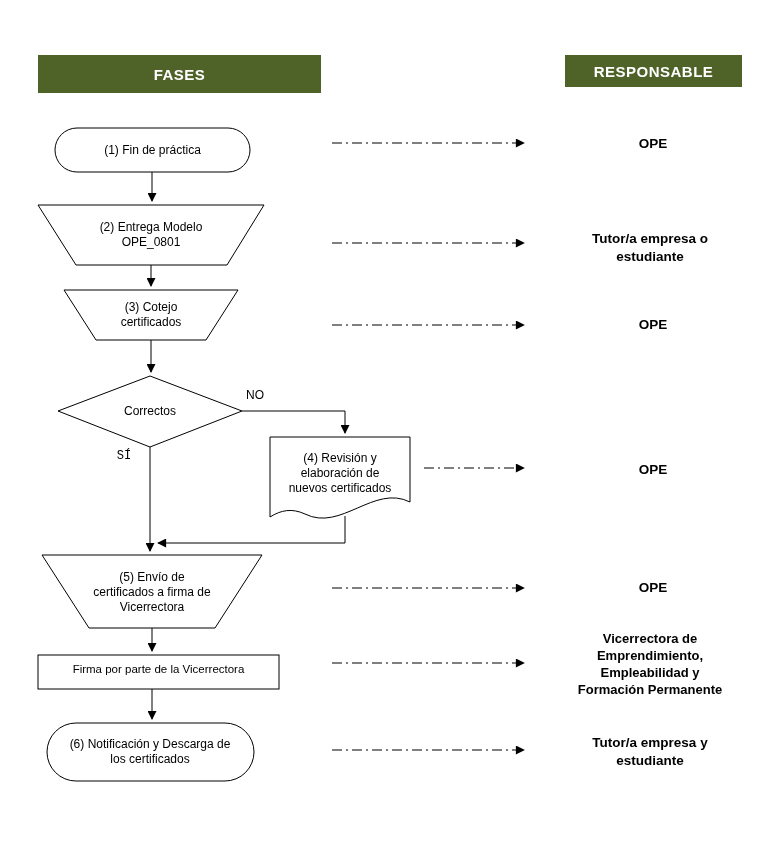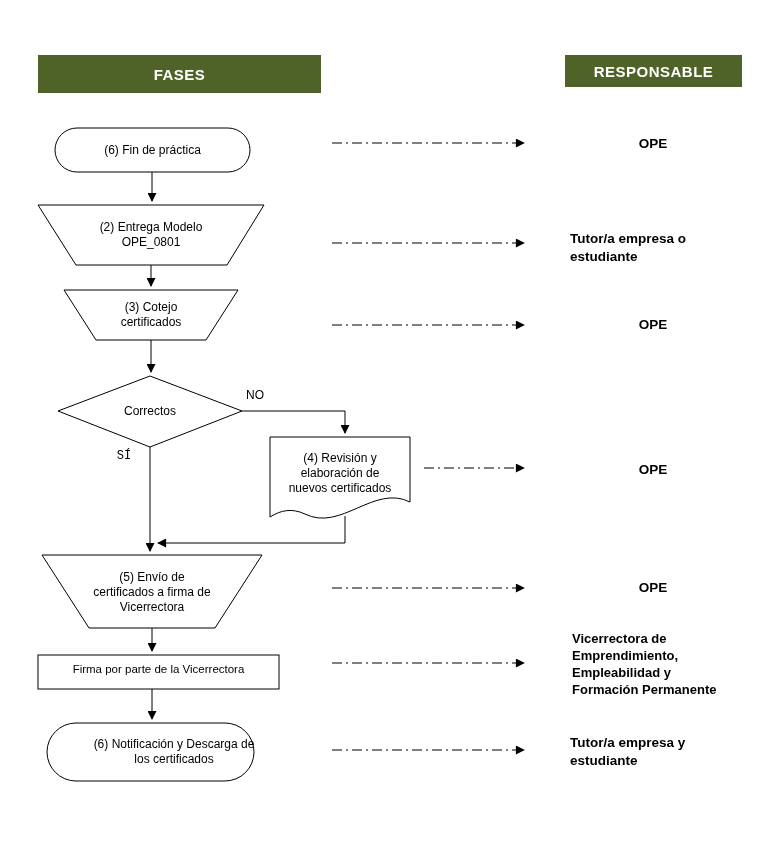--- a/index.html
+++ b/index.html
@@ -38,20 +38,21 @@
     font-size: 12px; line-height: 1.25;
   }
   .lbl-nowrap { white-space: nowrap; font-size: 11.5px; }
   .branch {
     position: absolute;
     font-size: 12px; text-align: center;
   }
   .resp {
     position: absolute;
     display: flex; align-items: center; justify-content: center;
+    text-align: center;
     font-weight: bold; font-size: 13.5px; line-height: 1.32;
   }
   .resp-small { font-size: 13px; }
 </style>
 </head>
 <body>
 
 <div class="canvas">
 
   <div class="hdr hdr-fases">
@@ -88,30 +89,30 @@
     <rect class="shape" x="55" y="128" width="195" height="44" rx="22" ry="22"></rect>
     <polygon class="shape" points="38,205 264,205 227,265 76,265"></polygon>
     <polygon class="shape" points="64,290 238,290 206,340 96,340"></polygon>
     <polygon class="shape" points="150,376 242,411 150,447 58,411"></polygon>
     <path class="shape" d="M270,437 L410,437 L410,502 C374,484 341,532 305,514 C292,508 281,510 270,517 Z"></path>
     <polygon class="shape" points="42,555 262,555 215,628 89,628"></polygon>
     <rect class="shape" x="38" y="655" width="241" height="34"></rect>
     <rect class="shape" x="47" y="723" width="207" height="58" rx="29" ry="29"></rect>
   </svg>
 
-  <div class="lbl" style="left:55px; top:128px; width:195px; height:44px;">(6) Fin de práctica</div>
+  <div class="lbl" style="left:55px; top:128px; width:195px; height:44px;">(1) Fin de práctica</div>
   <div class="lbl" style="left:86px; top:207px; width:130px; height:56px;">(2) Entrega Modelo OPE_0801</div>
   <div class="lbl" style="left:101px; top:292px; width:100px; height:46px;">(3) Cotejo certificados</div>
   <div class="lbl" style="left:90px; top:393px; width:120px; height:36px;">Correctos</div>
   <div class="branch" style="left:237px; top:388px; width:36px;">NO</div>
   <div class="branch" style="left:104px; top:449px; width:40px;font-family:Liberation Mono, monospace;">SÍ</div>
   <div class="lbl" style="left:284px; top:443px; width:112px; height:60px;">(4) Revisión y elaboración de nuevos certificados</div>
   <div class="lbl" style="left:90px; top:560px; width:124px; height:64px;">(5) Envío de certificados a firma de Vicerrectora</div>
   <div class="lbl lbl-nowrap" style="left:38px; top:655px; width:241px; height:28px;">Firma por parte de la Vicerrectora</div>
-  <div class="lbl" style="left:64px; top:725px; width:172px; height:54px;margin-left:24px;">(6) Notificación y Descarga de los certificados</div>
+  <div class="lbl" style="left:64px; top:725px; width:172px; height:54px;">(6) Notificación y Descarga de los certificados</div>
 
   <div class="resp" style="left:558px; top:132px; width:190px; height:24px;">OPE</div>
   <div class="resp" style="left:570px; top:228px; width:160px; height:40px;">Tutor/a empresa o estudiante</div>
   <div class="resp" style="left:558px; top:313px; width:190px; height:24px;">OPE</div>
   <div class="resp" style="left:558px; top:458px; width:190px; height:24px;">OPE</div>
   <div class="resp" style="left:558px; top:576px; width:190px; height:24px;">OPE</div>
   <div class="resp" style="left:570px; top:732px; width:160px; height:40px;">Tutor/a empresa y estudiante</div>
   <div class="resp resp-small" style="left:572px; top:626px; width:156px; height:76px;">Vicerrectora de Emprendimiento, Empleabilidad y Formación Permanente</div>
 
 </div>

